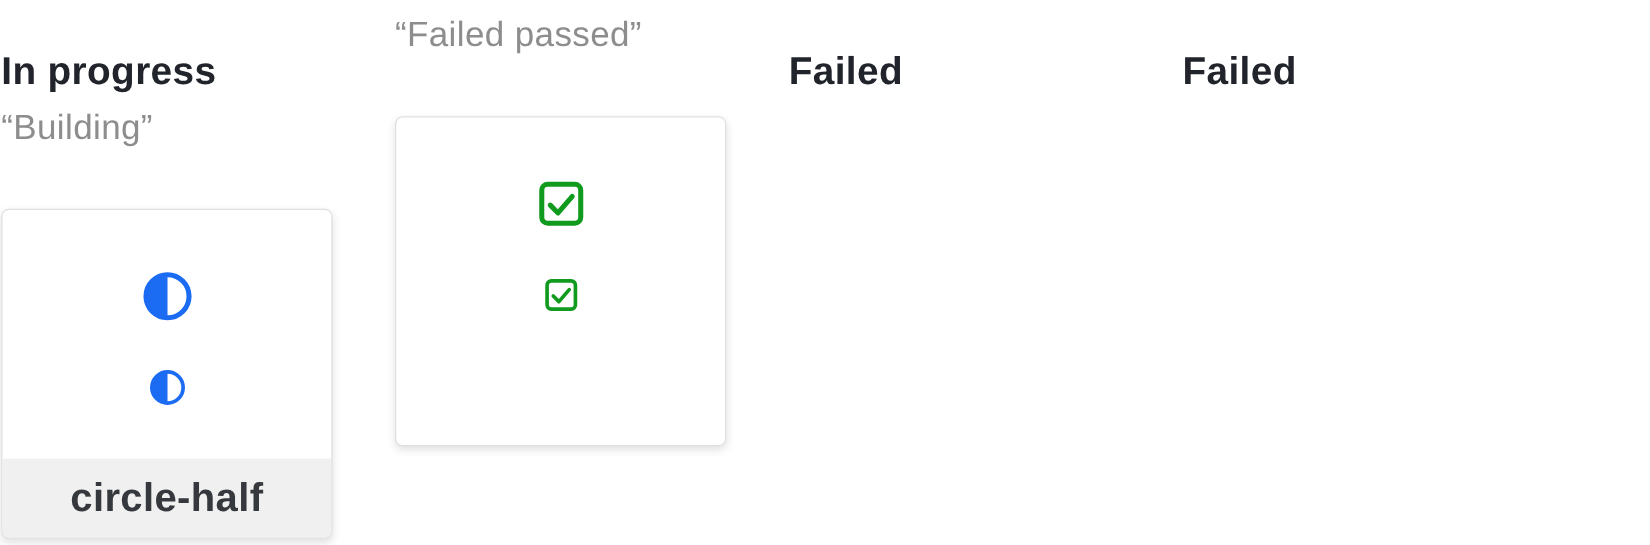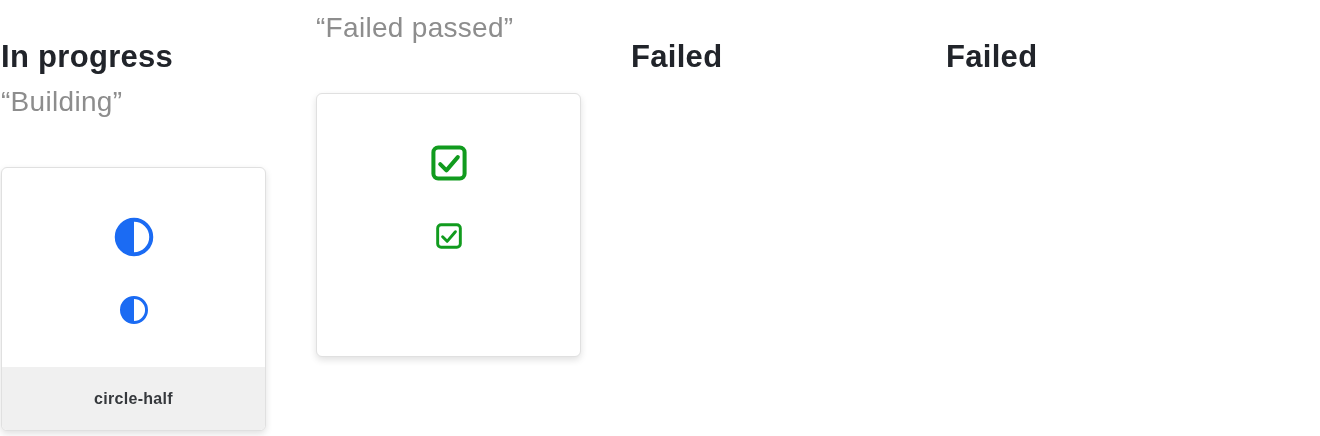--- a/index.html
+++ b/index.html
@@ -53,21 +53,21 @@
   }
   .icon { display: block; line-height: 0; }
   .icon.lg svg { width: 44px; height: 44px; }
   .icon.sm svg { width: 32px; height: 32px; }
   .card-footer {
     height: 63px;
     background: #f0f0f0;
     display: flex;
     align-items: center;
     justify-content: center;
-    font-size: 16px;
+    font-size: 32px;
     font-weight: 700;
     letter-spacing: 0.3px;
     color: #35383c;
   }
 </style>
 </head>
 <body>
 
 <div class="page">
 

